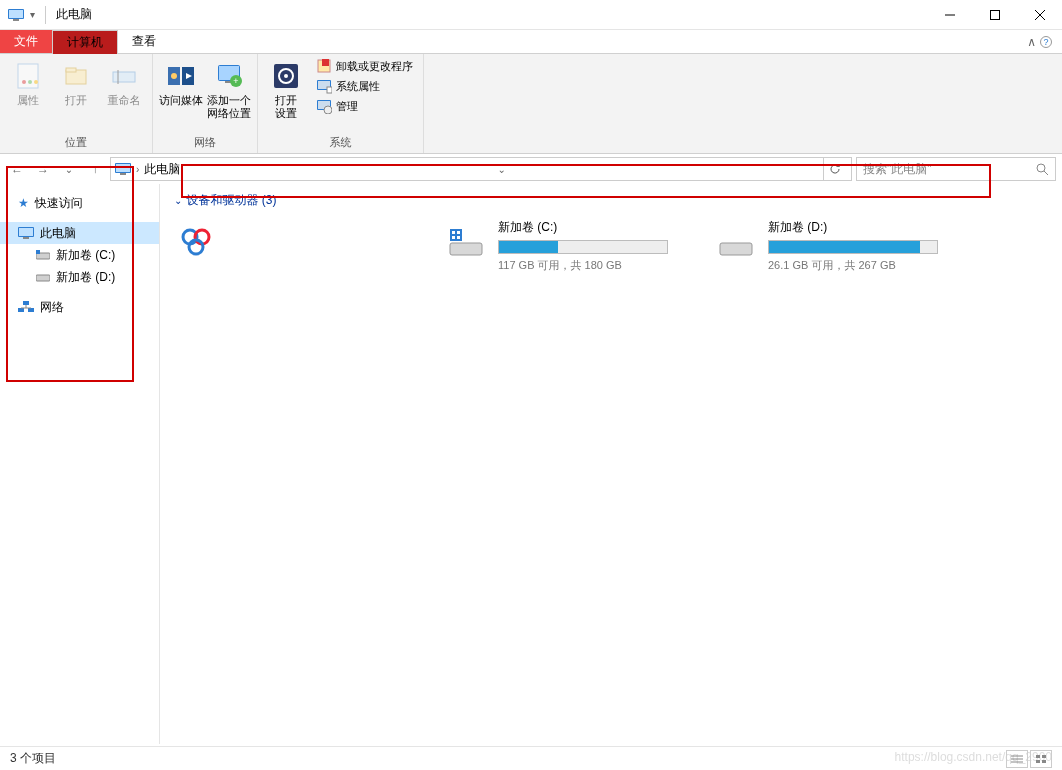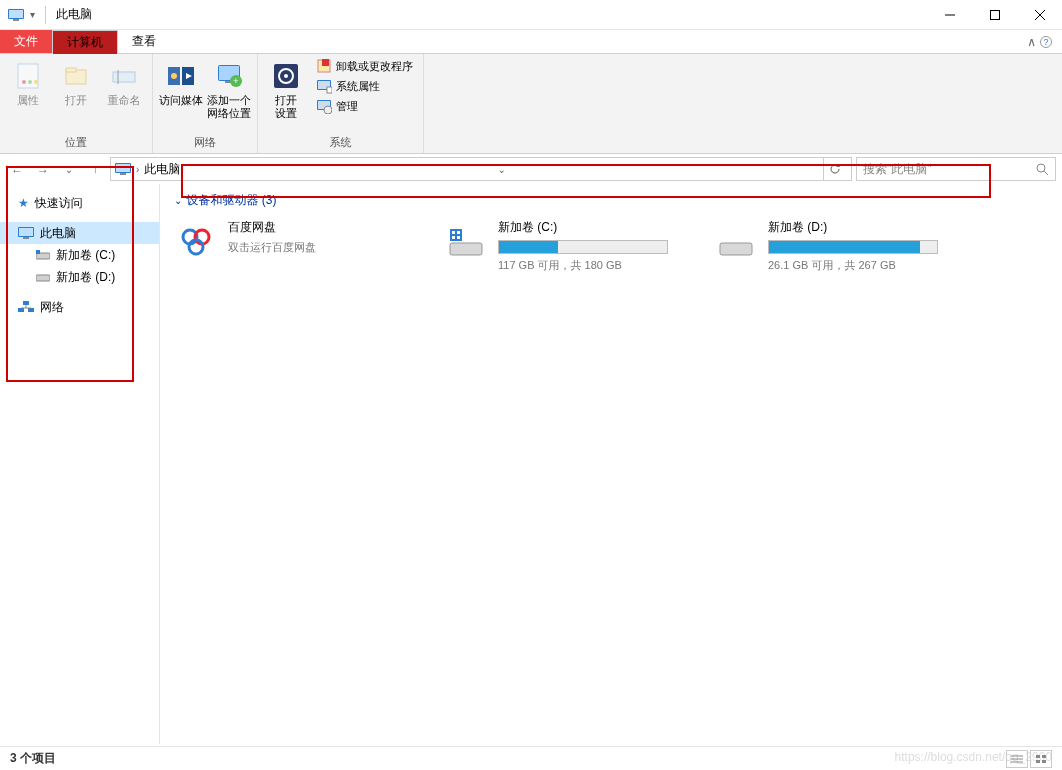--- a/index.html
+++ b/index.html
@@ -48,21 +48,21 @@
   .groupheader { color: #003399; display: flex; align-items: center; gap: 4px; margin-bottom: 10px; }
   .devices { display: flex; gap: 30px; flex-wrap: wrap; }
   .device { width: 240px; display: flex; gap: 10px; }
   .dicn { width: 44px; height: 44px; display:flex; align-items:center; justify-content:center; }
   .dinfo { flex: 1; display: flex; flex-direction: column; gap: 4px; }
   .dname { font-size: 12px; }
   .dsub  { font-size: 11px; color: #777; }
   .dbar  { width: 170px; height: 14px; border: 1px solid #bcbcbc; background: #eee; position: relative; }
   .dfill { height: 100%; background: #26a0da; }
   .annotation { color: #d00000; font-weight: bold; margin-top: 18px; margin-left: 20px; font-size: 13px; }
-  .statusbar { position: absolute; bottom: 0; left: 0; right: 0; height: 24px; border-top: 1px solid #e5e5e5; display: flex; align-items: center; padding: 0 10px; font-size: 12px; color: #333; font-weight: bold; }
+  .statusbar { position: absolute; bottom: 0; left: 0; right: 0; height: 24px; border-top: 1px solid #e5e5e5; display: flex; align-items: center; padding: 0 10px; font-size: 12px; color: #333; }
   .statusbar .viewbtns { margin-left: auto; display: flex; gap: 2px; }
   .vbtn { width: 22px; height: 18px; border: 1px solid #ccc; display:flex; align-items:center; justify-content:center; }
   .watermark { position: absolute; right: 10px; bottom: 6px; color: #ddd; font-size: 12px; z-index: -1; }
   .redbox-top { position: absolute; left: 181px; top: 164px; width: 810px; height: 34px; border: 2px solid #d00000; pointer-events: none; }
   .redbox-left { position: absolute; left: 6px; top: 166px; width: 128px; height: 216px; border: 2px solid #d00000; pointer-events: none; }
 </style>
 </head>
 <body>
 
 <div class="titlebar">
@@ -290,24 +290,20 @@
     </div>
     <div class="devices">
       <div class="device">
         <div class="dicn">
             <svg width="36" height="36" viewBox="0 0 36 36">
               <circle cx="12" cy="14" r="7" fill="none" stroke="#2d7dd2" stroke-width="3"></circle>
               <circle cx="24" cy="14" r="7" fill="none" stroke="#e23" stroke-width="3"></circle>
               <circle cx="18" cy="24" r="7" fill="none" stroke="#2d7dd2" stroke-width="3"></circle>
             </svg>
           </div>
-        <div class="dinfo">
-          <div class="dname">百度网盘</div>
-          <div class="dsub">双击运行百度网盘</div>
-        </div>
       </div>
       <div class="device">
         <div class="dicn">
             <svg width="40" height="40">
               <rect x="4" y="22" width="32" height="12" rx="2" fill="#d8d8d8" stroke="#999"></rect>
               <rect x="4" y="8" width="12" height="12" fill="#2d7dd2"></rect>
               <rect x="6" y="10" width="3" height="3" fill="#fff"></rect>
               <rect x="11" y="10" width="3" height="3" fill="#fff"></rect>
               <rect x="6" y="15" width="3" height="3" fill="#fff"></rect>
               <rect x="11" y="15" width="3" height="3" fill="#fff"></rect>

